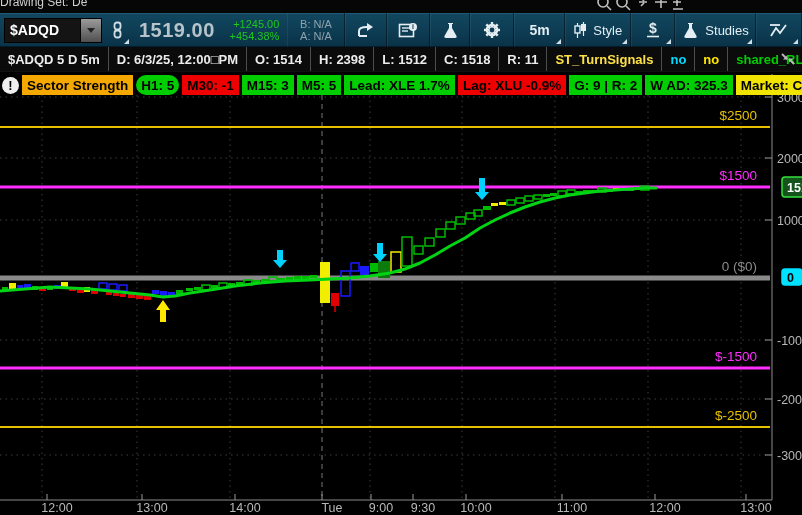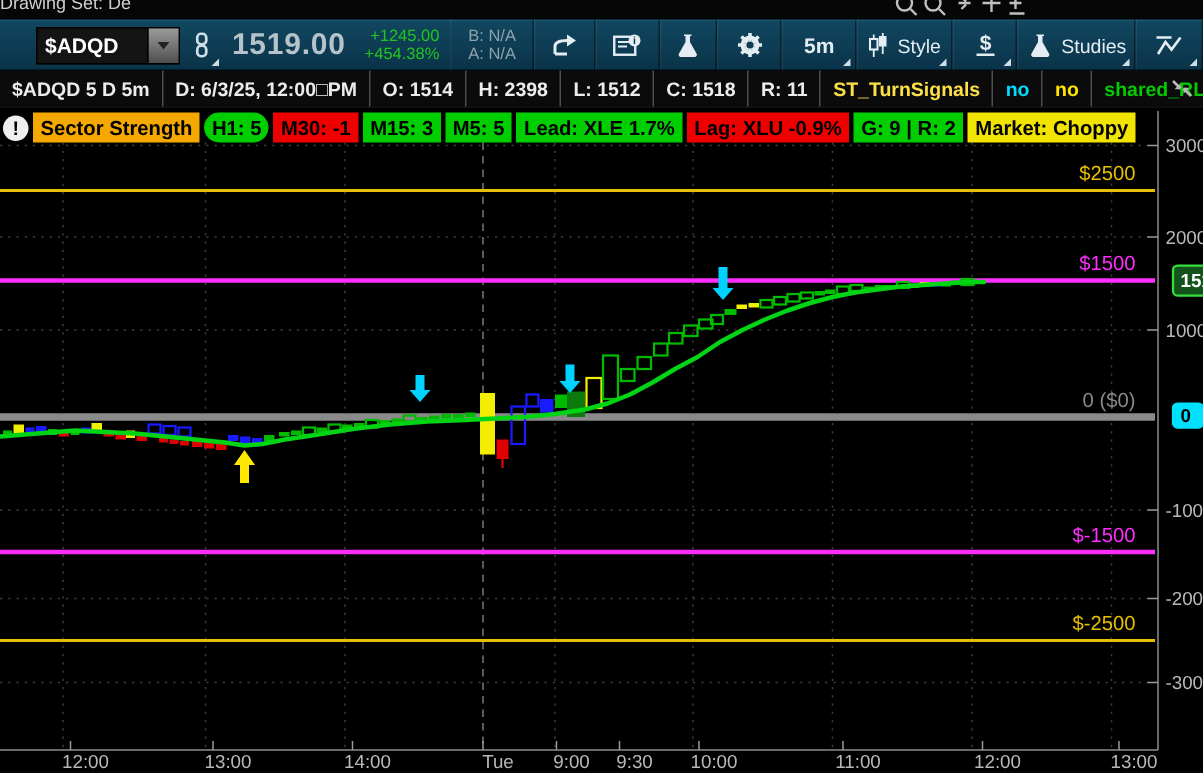--- a/index.html
+++ b/index.html
@@ -11,21 +11,21 @@
   }
   
   .top-strip{ position:absolute; left:0; top:0; width:802px; height:13px; background:#060606; overflow:hidden; }
   .top-strip .partial-text{ position:absolute; left:688; top:-5px; color:#cfcfcf; font-size:12px; white-space:nowrap; }
   .top-strip svg{ position:absolute; left:595px; top:-8px; }
   
   .toolbar{
     position:absolute; left:0; top:13px; width:802px; height:34px;
     background:linear-gradient(#11475f,#0a3349);
     border-top:1px solid #1d5a78; border-bottom:1px solid #041d2c;
-    display:flex; align-items:center; color:#d6e2e8;padding-left:20px;
+    display:flex; align-items:center; color:#d6e2e8;
   }
   .symbol-combo{ display:flex; margin-left:4px; height:25px; width:99px; border:1px solid #000; background:#141414; }
   .symbol-input{ flex:1; color:#fff; font-weight:bold; font-size:14px; line-height:23px; padding-left:5px; }
   .symbol-dd{ width:21px; background:linear-gradient(#9b9b9b,#4f4f4f); display:flex; align-items:center; justify-content:center; border-left:1px solid #000; }
   .symbol-dd .tri{ width:0; height:0; border-left:4px solid transparent; border-right:4px solid transparent; border-top:5px solid #222; }
   .tbtn{ position:relative; height:34px; display:flex; align-items:center; justify-content:center; gap:6px;
          border-right:1px solid rgba(0,0,0,.45); border-left:1px solid rgba(255,255,255,.06); color:#e3edf2; font-size:13px; cursor:default;}
   .tbtn.nosep{ border-left:none; border-right:none; }
   .corner{ position:absolute; right:3px; bottom:3px; width:0; height:0;
            border-left:5px solid transparent; border-bottom:5px solid #cfdde5; }
@@ -197,20 +197,21 @@
   <div class="badges-row" id="badges-row">
     <div class="alert-circle">!</div>
   <div class="badge" style="background: rgb(245, 168, 0);">Sector Strength</div>
       <div class="badge" style="background: rgb(0, 206, 0); border-radius: 10px;">H1: 5</div>
       <div class="badge" style="background: rgb(238, 0, 0);">M30: -1</div>
       <div class="badge" style="background: rgb(0, 206, 0);">M15: 3</div>
       <div class="badge" style="background: rgb(0, 206, 0);">M5: 5</div>
       <div class="badge" style="background: rgb(0, 206, 0);">Lead: XLE 1.7%</div>
       <div class="badge" style="background: rgb(238, 0, 0);">Lag: XLU -0.9%</div>
       <div class="badge" style="background: rgb(0, 206, 0);">G: 9 | R: 2</div>
+      <div class="badge" style="background: rgb(0, 206, 0);">W AD: 325.3</div>
       <div class="badge" style="background: rgb(240, 228, 0);">Market: Choppy</div>
     </div>
 
   <svg id="chart-svg" width="802" height="515" viewBox="0 0 802 515">
       <line x1="0" y1="97" x2="770" y2="97" stroke="#3c3c3c" stroke-width="1" stroke-dasharray="1.5,4"></line>
       <line x1="0" y1="158" x2="770" y2="158" stroke="#3c3c3c" stroke-width="1" stroke-dasharray="1.5,4"></line>
       <line x1="0" y1="220" x2="770" y2="220" stroke="#3c3c3c" stroke-width="1" stroke-dasharray="1.5,4"></line>
       <line x1="0" y1="340" x2="770" y2="340" stroke="#3c3c3c" stroke-width="1" stroke-dasharray="1.5,4"></line>
       <line x1="0" y1="399" x2="770" y2="399" stroke="#3c3c3c" stroke-width="1" stroke-dasharray="1.5,4"></line>
       <line x1="0" y1="455" x2="770" y2="455" stroke="#3c3c3c" stroke-width="1" stroke-dasharray="1.5,4"></line>

